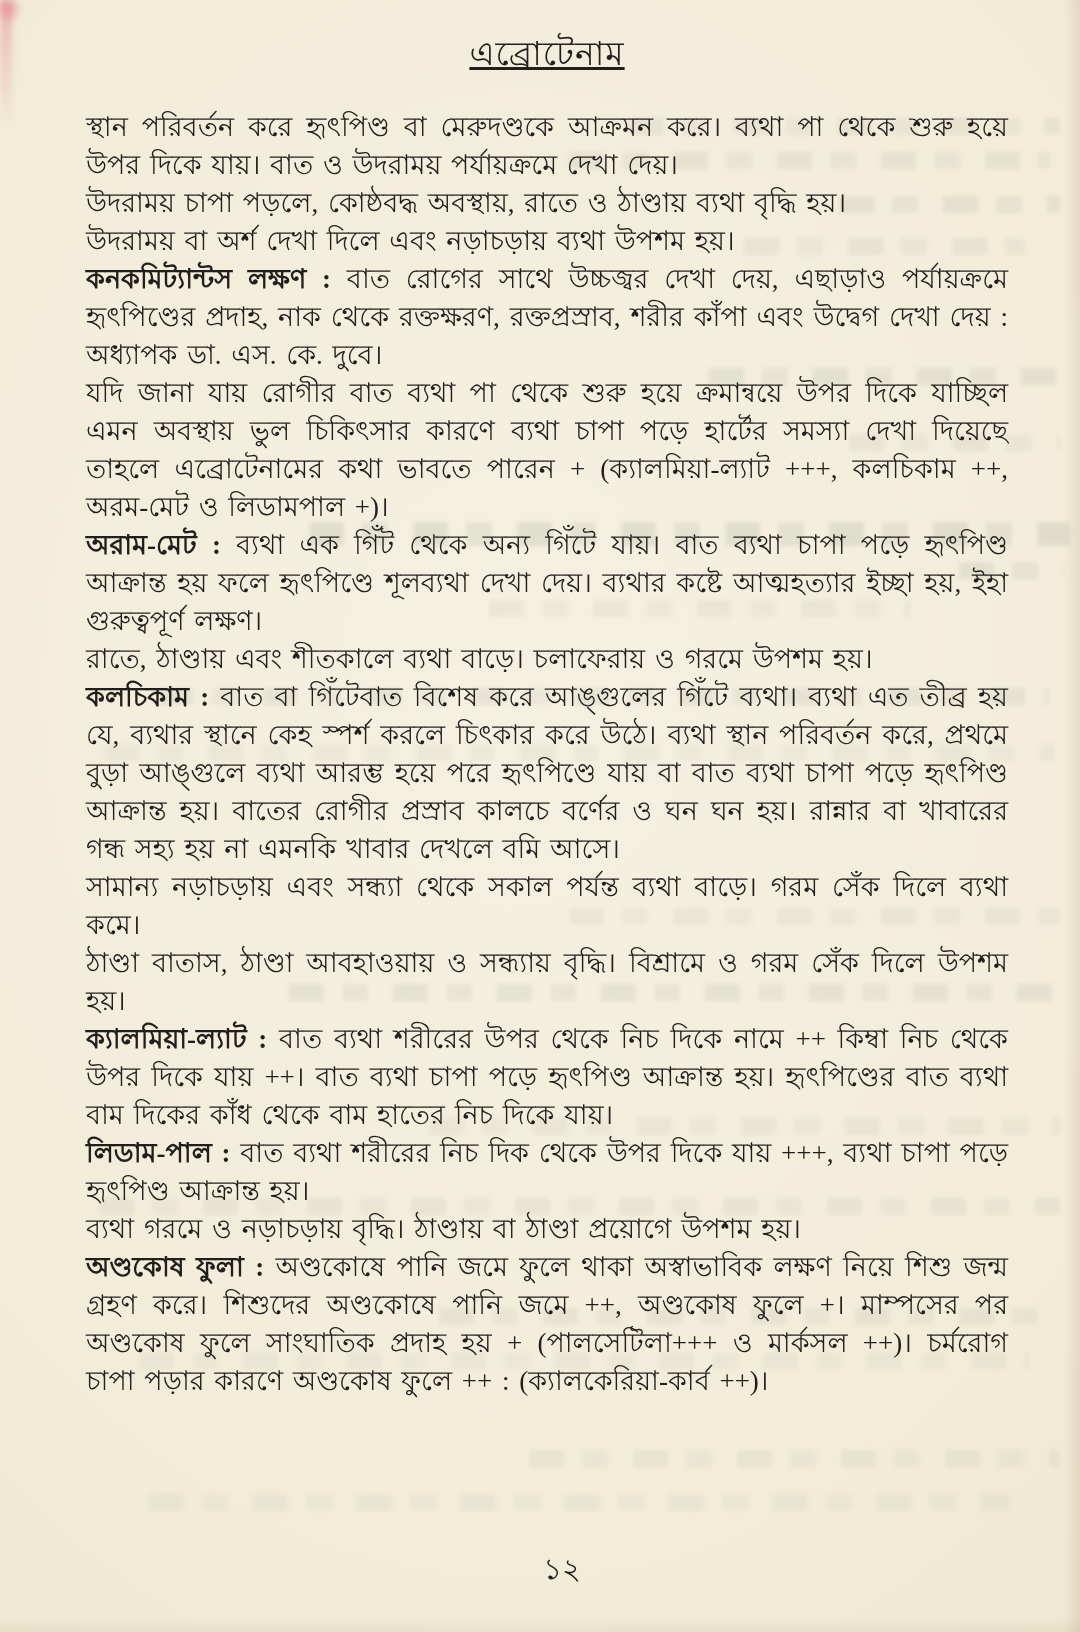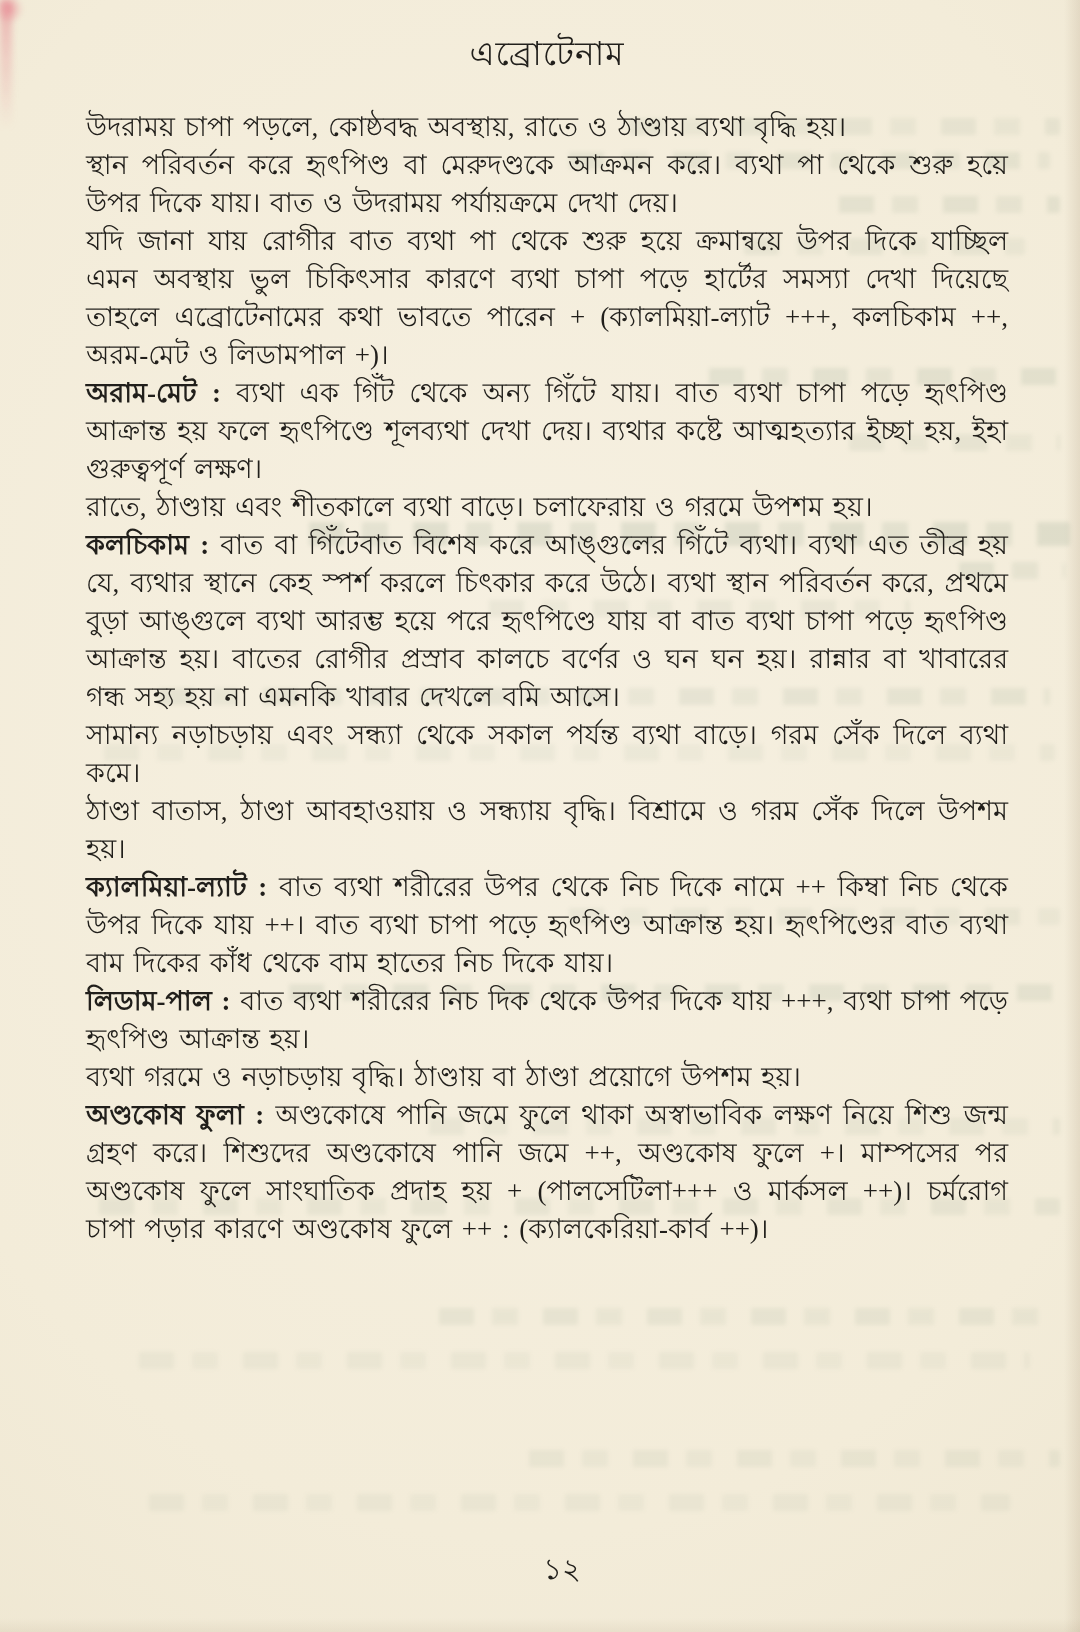--- a/index.html
+++ b/index.html
@@ -33,20 +33,21 @@
       rgba(139,158,135,.6) 62px 88px,
       rgba(139,158,135,0) 88px 104px);
     filter:blur(2px);
   }
 
   .content{position:absolute;left:86px;right:72px;top:28px;z-index:2;}
   .title{
     margin:0 0 24px 0;
     font-size:33px;font-weight:400;letter-spacing:1px;
     text-align:center;
+    text-decoration:underline;
   }
   p.para{
     margin:0;
     font-size:27px;line-height:38px;
     text-align:justify;
     word-spacing:3px;
   }
   .lead{font-weight:700;}
   .mt-a{margin-top:16px}   
   .mt-b{margin-top:8px}    
@@ -84,25 +85,27 @@
   <div class="bleed" style="top:1494px;left:140px;width:870px;opacity:.12"></div>
 
   <div class="tint-left-top"></div>
   <div class="corner-pink"></div>
   <div class="edge-right"></div>
   <div class="edge-bottom"></div>
 
   <div class="content">
     <h1 class="title">এব্রোটেনাম</h1>
 
+    <p class="para"><span class="lead"></span> <span>স্থান পরিবর্তন করে হৃৎপিণ্ড বা মেরুদণ্ডকে আক্রমন করে। ব্যথা পা থেকে শুরু হয়ে উপর দিকে যায়। বাত ও উদরাময় পর্যায়ক্রমে দেখা দেয়।</span></p>
+
     <p class="para"><span class="lead"></span> <span>উদরাময় চাপা পড়লে, কোষ্ঠবদ্ধ অবস্থায়, রাতে ও ঠাণ্ডায় ব্যথা বৃদ্ধি হয়।</span></p>
 
-    <p class="para"><span class="lead"></span> <span>স্থান পরিবর্তন করে হৃৎপিণ্ড বা মেরুদণ্ডকে আক্রমন করে। ব্যথা পা থেকে শুরু হয়ে উপর দিকে যায়। বাত ও উদরাময় পর্যায়ক্রমে দেখা দেয়।</span></p>
+    <p class="para"><span class="lead"></span> <span>উদরাময় বা অর্শ দেখা দিলে এবং নড়াচড়ায় ব্যথা উপশম হয়।</span></p>
 
-
+    <p class="para mt-a"><span class="lead">কনকমিট্যান্টস লক্ষণ :</span> <span>বাত রোগের সাথে উচ্চজ্বর দেখা দেয়, এছাড়াও পর্যায়ক্রমে হৃৎপিণ্ডের প্রদাহ, নাক থেকে রক্তক্ষরণ, রক্তপ্রস্রাব, শরীর কাঁপা এবং উদ্বেগ দেখা দেয় : অধ্যাপক ডা. এস. কে. দুবে।</span></p>
 
     <p class="para mt-b"><span class="lead"></span> <span>যদি জানা যায় রোগীর বাত ব্যথা পা থেকে শুরু হয়ে ক্রমান্বয়ে উপর দিকে যাচ্ছিল এমন অবস্থায় ভুল চিকিৎসার কারণে ব্যথা চাপা পড়ে হার্টের সমস্যা দেখা দিয়েছে তাহলে এব্রোটেনামের কথা ভাবতে পারেন + (ক্যালমিয়া-ল্যাট +++, কলচিকাম ++, অরম-মেট ও লিডামপাল +)।</span></p>
 
 
     <p class="para mt-b"><span class="lead">অরাম-মেট :</span> <span>ব্যথা এক গিঁট থেকে অন্য গিঁটে যায়। বাত ব্যথা চাপা পড়ে হৃৎপিণ্ড আক্রান্ত হয় ফলে হৃৎপিণ্ডে শূলব্যথা দেখা দেয়। ব্যথার কষ্টে আত্মহত্যার ইচ্ছা হয়, ইহা গুরুত্বপূর্ণ লক্ষণ।</span></p>
 
     <p class="para mt-d"><span class="lead"></span> <span>রাতে, ঠাণ্ডায় এবং শীতকালে ব্যথা বাড়ে। চলাফেরায় ও গরমে উপশম হয়।</span></p>
 
     <p class="para mt-d"><span class="lead">কলচিকাম :</span> <span>বাত বা গিঁটেবাত বিশেষ করে আঙ্গুলের গিঁটে ব্যথা। ব্যথা এত তীব্র হয় যে, ব্যথার স্থানে কেহ স্পর্শ করলে চিৎকার করে উঠে। ব্যথা স্থান পরিবর্তন করে, প্রথমে বুড়া আঙ্গুলে ব্যথা আরম্ভ হয়ে পরে হৃৎপিণ্ডে যায় বা বাত ব্যথা চাপা পড়ে হৃৎপিণ্ড আক্রান্ত হয়। বাতের রোগীর প্রস্রাব কালচে বর্ণের ও ঘন ঘন হয়। রান্নার বা খাবারের গন্ধ সহ্য হয় না এমনকি খাবার দেখলে বমি আসে।</span></p>
 

